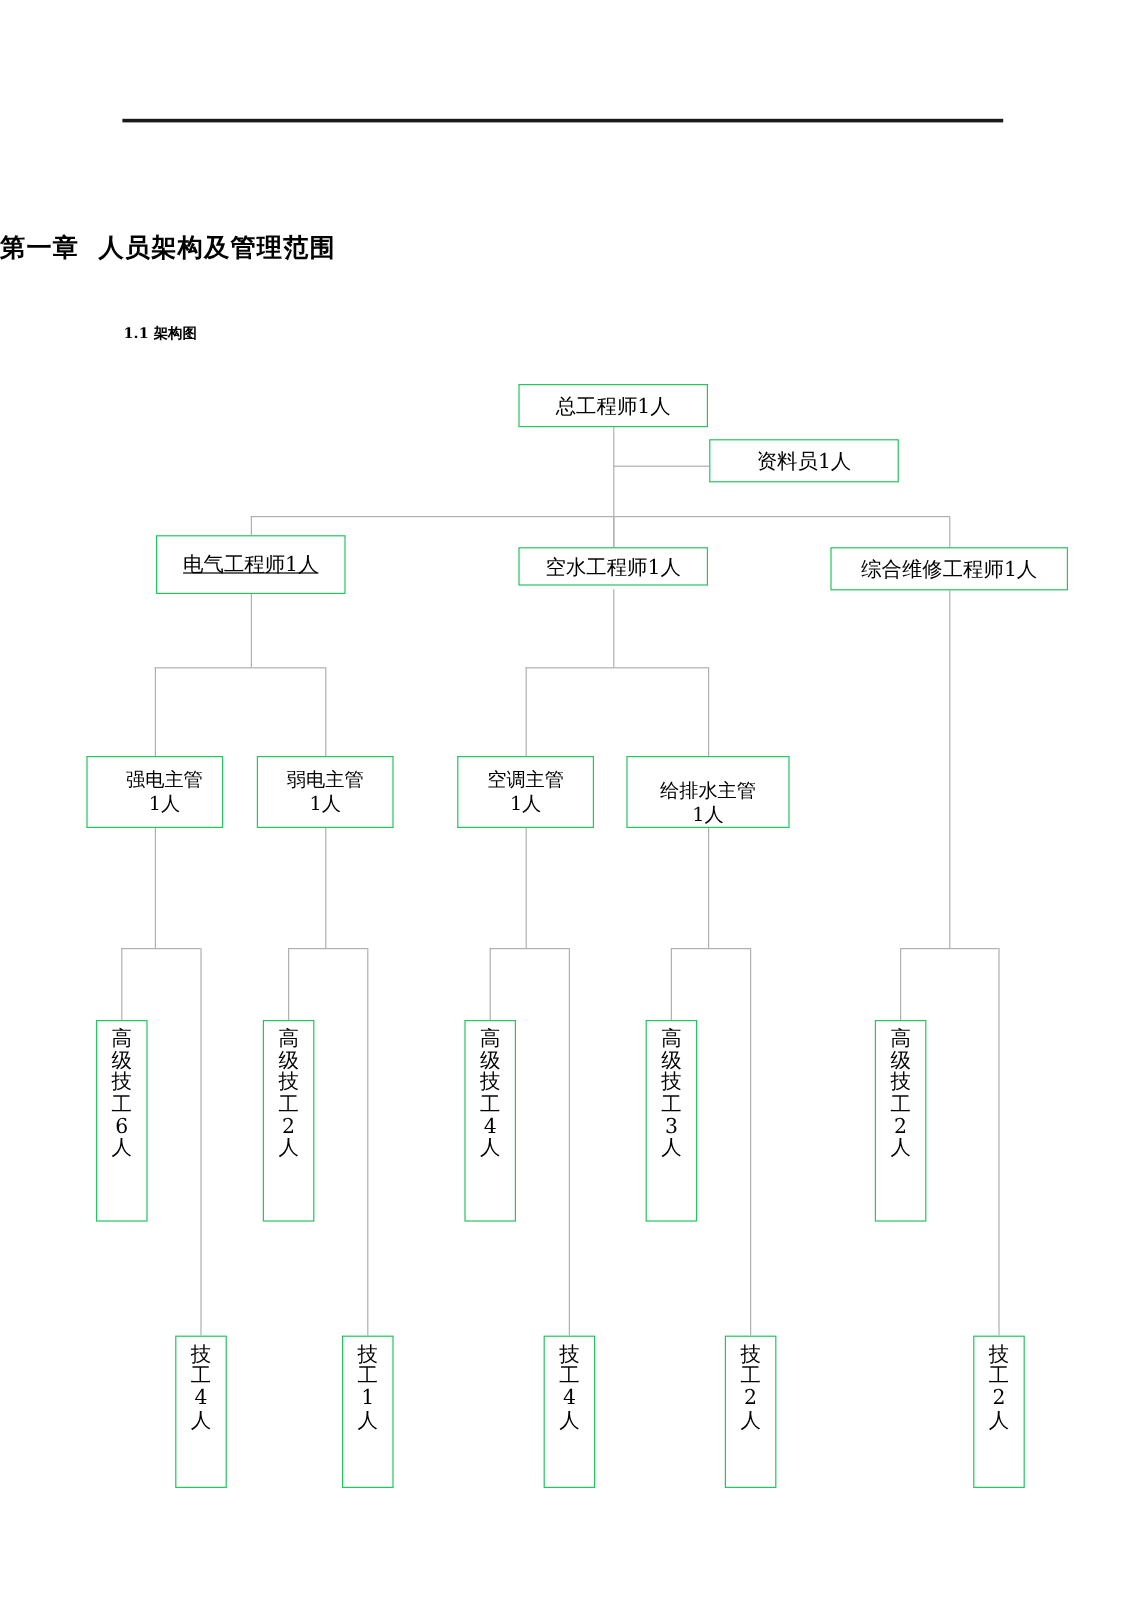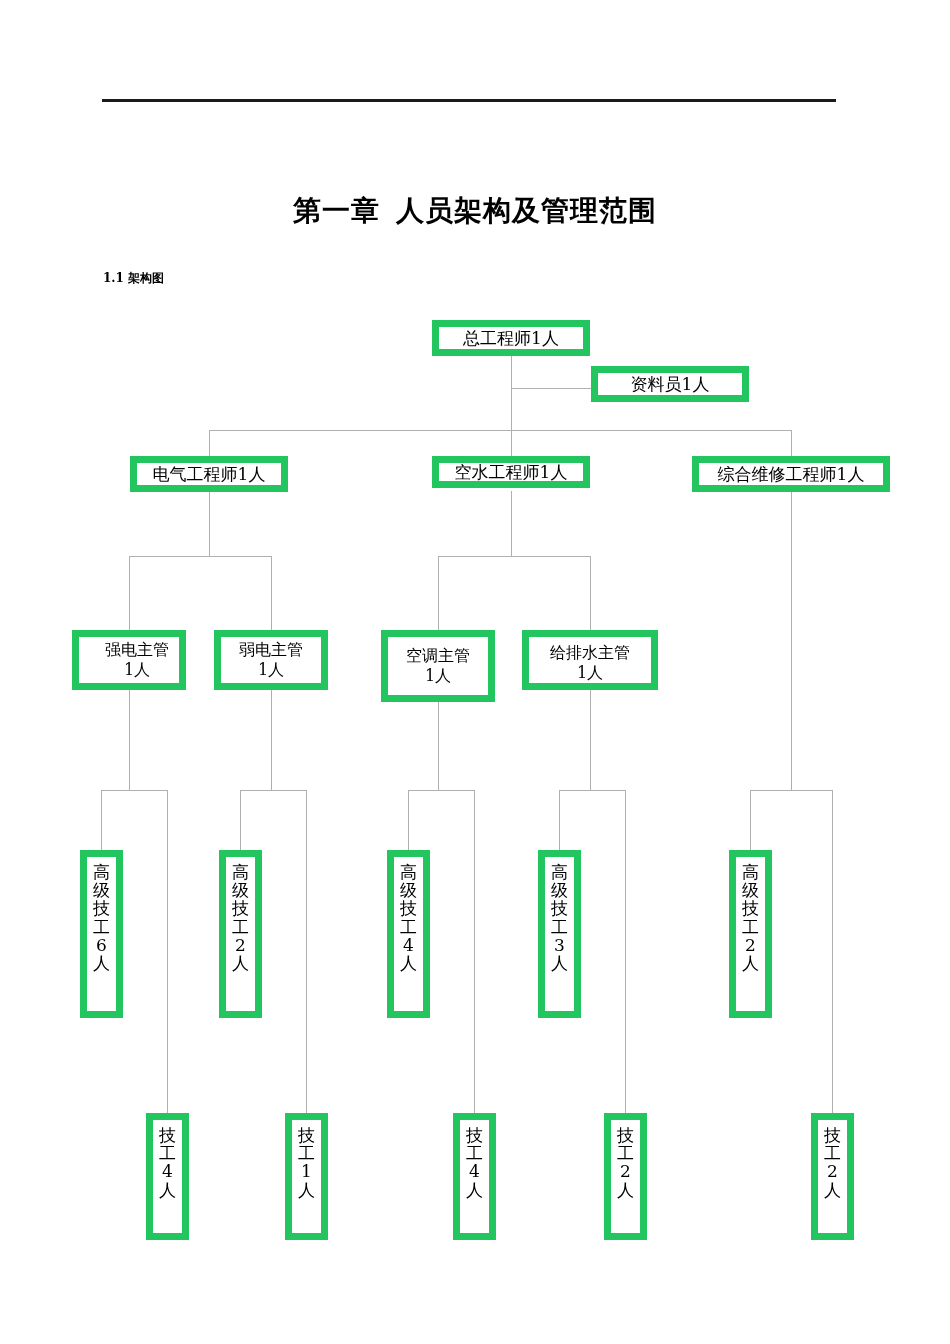--- a/index.html
+++ b/index.html
@@ -27,22 +27,21 @@
     width: 734px;
     height: 3px;
     background: #1a1a1a;
   }
   
   .doc-title {
     position: absolute;
     left: 0;
     top: 192px;
     width: 950px;
-    text-align: center;
-    font-size: 28px;
+    font-size: 21px;
     font-weight: bold;
     letter-spacing: 1px;
     font-family: "DejaVu Serif", "Liberation Serif", serif;
   }
   .doc-title .gap { display:inline-block; width: 16px; }
   .section-title {
     position: absolute;
     left: 103px;
     top: 270px;
     font-size: 12px;
@@ -56,21 +55,21 @@
     left: 0;
     top: 0;
     width: 950px;
     height: 1344px;
   }
 
   
   .node {
     position: absolute;
     box-sizing: border-box;
-    border: 7px solid #22c55e;
+    border: 1px solid #22c55e;
     background: #ffffff;
     font-family: "DejaVu Serif", "Liberation Serif", serif;
     color: #000;
     z-index: 3;
   }
   .node.h {
     display: flex;
     align-items: center;
     justify-content: center;
     font-size: 17px;
@@ -168,39 +167,39 @@
     <div class="ln v" style="left:832px; top:790px; height:323px;"></div>
 
     <div class="node h" style="left:432px; top:320px; width:158px; height:36px;">
       <span>总工程师1人</span>
     </div>
 
     <div class="node h" style="left:591px; top:366px; width:158px; height:36px;">
       <span>资料员1人</span>
     </div>
 
-    <div class="node h" style="left:130px; top:456px; width:158px; height:36px;">
+    <div class="node h" style="left:130px; top:446px; width:158px; height:49px;text-decoration:underline;">
       <span>电气工程师1人</span>
     </div>
     <div class="node h" style="left:432px; top:456px; width:158px; height:32px;">
       <span>空水工程师1人</span>
     </div>
     <div class="node h" style="left:692px; top:456px; width:198px; height:36px;">
       <span>综合维修工程师1人</span>
     </div>
 
     <div class="node h2" style="left:72px; top:630px; width:114px; height:60px;padding-left:16px;">
       <span>强电主管</span>
       <span>1人</span>
     </div>
     <div class="node h2" style="left:214px; top:630px; width:114px; height:60px;">
       <span>弱电主管</span>
       <span>1人</span>
     </div>
-    <div class="node h2" style="left:381px; top:630px; width:114px; height:72px;">
+    <div class="node h2" style="left:381px; top:630px; width:114px; height:60px;">
       <span>空调主管</span>
       <span>1人</span>
     </div>
     <div class="node h2" style="left:522px; top:630px; width:136px; height:60px;justify-content:flex-end;">
       <span>给排水主管</span>
       <span>1人</span>
     </div>
 
     <div class="node v" style="left:80px; top:850px; width:43px; height:168px;">
       <span>高</span>

